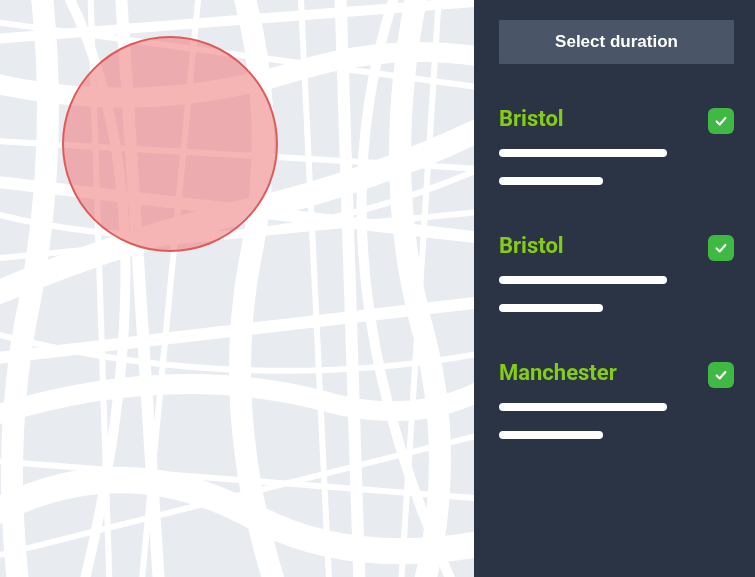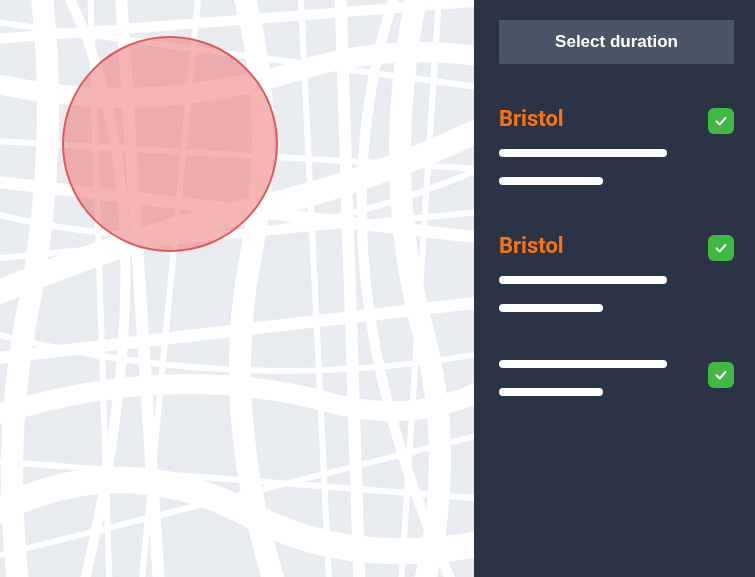--- a/index.html
+++ b/index.html
@@ -57,21 +57,21 @@
   .geofence-list {
     margin-top: 42px;
     display: flex;
     flex-direction: column;
     gap: 48px;
   }
   .geofence-item {
     position: relative;
   }
   .geofence-title {
-    color: #f97316;
+    color: #84cc16;
     font-size: 22px;
     font-weight: 700;
     margin-bottom: 18px;
   }
   .placeholder-line {
     background: #fff;
     border-radius: 4px;
     height: 8px;
     margin-bottom: 20px;
   }
@@ -154,20 +154,21 @@
       <div class="placeholder-line long"></div>
       <div class="placeholder-line short"></div>
       <div class="check-badge">
         <svg viewBox="0 0 16 16">
             <path d="M3 8.5 L6.5 12 L13 4.5" stroke="#fff" stroke-width="2.4" fill="none" stroke-linecap="round" stroke-linejoin="round"></path>
           </svg>
       </div>
     </div>
 
     <div class="geofence-item">
+      <div class="geofence-title">Manchester</div>
       <div class="placeholder-line long"></div>
       <div class="placeholder-line short"></div>
       <div class="check-badge">
         <svg viewBox="0 0 16 16">
             <path d="M3 8.5 L6.5 12 L13 4.5" stroke="#fff" stroke-width="2.4" fill="none" stroke-linecap="round" stroke-linejoin="round"></path>
           </svg>
       </div>
     </div>
 
   </div>

